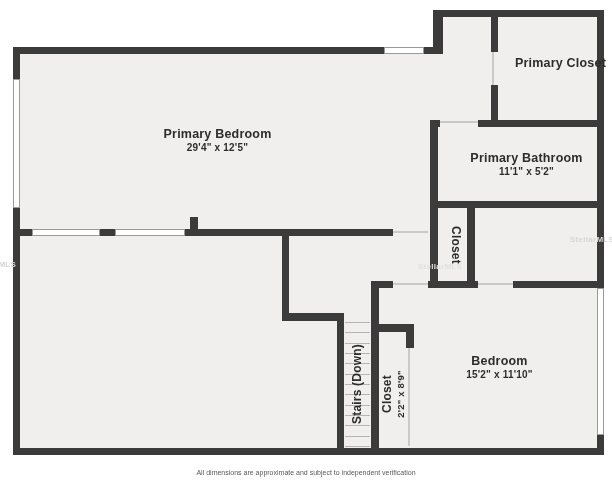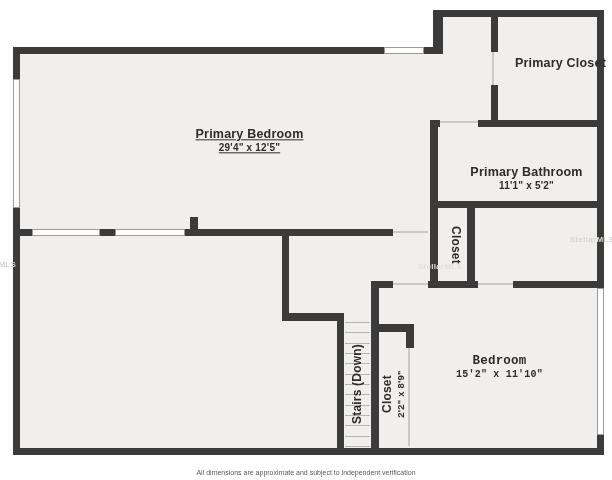--- a/index.html
+++ b/index.html
@@ -75,42 +75,42 @@
     <div class="tread" style="left: 345px; top: 353px; width: 25px; height: 1px;"></div>
     <div class="tread" style="left: 345px; top: 363px; width: 25px; height: 1px;"></div>
     <div class="tread" style="left: 345px; top: 374px; width: 25px; height: 1px;"></div>
     <div class="tread" style="left: 345px; top: 384px; width: 25px; height: 1px;"></div>
     <div class="tread" style="left: 345px; top: 394px; width: 25px; height: 1px;"></div>
     <div class="tread" style="left: 345px; top: 405px; width: 25px; height: 1px;"></div>
     <div class="tread" style="left: 345px; top: 415px; width: 25px; height: 1px;"></div>
     <div class="tread" style="left: 345px; top: 425px; width: 25px; height: 1px;"></div>
     <div class="tread" style="left: 345px; top: 436px; width: 25px; height: 1px;"></div>
     <div class="tread" style="left: 345px; top: 446px; width: 25px; height: 1px;"></div>
-    <div class="room-label horizontal" style="left: 240px; top: 141px; text-decoration: underline;">
+    <div class="room-label horizontal" style="left: 208px; top: 141px;">
       <span class="rname">Primary Bedroom</span>
       <span class="rdims">29'4" x 12'5"</span>
     </div>
     <div class="room-label horizontal" style="left: 551px; top: 63px;">
       <span class="rname">Primary Closet</span>
     </div>
-    <div class="room-label horizontal" style="left: 517px; top: 165px; margin-top: 14px;">
+    <div class="room-label horizontal" style="left: 517px; top: 165px;">
       <span class="rname">Primary Bathroom</span>
       <span class="rdims">11'1" x 5'2"</span>
     </div>
     <div class="room-label vertical-down" style="left: 455px; top: 245px;">
       <span class="rname">Closet</span>
     </div>
     <div class="room-label vertical-up" style="left: 358px; top: 384px;">
       <span class="rname">Stairs (Down)</span>
     </div>
     <div class="room-label vertical-up" style="left: 394px; top: 394px;">
       <span class="rname">Closet</span>
       <span class="rdims">2'2" x 8'9"</span>
     </div>
-    <div class="room-label horizontal" style="left: 490px; top: 368px; font-family: Liberation Mono, monospace;">
+    <div class="room-label horizontal" style="left: 490px; top: 368px;">
       <span class="rname">Bedroom</span>
       <span class="rdims">15'2" x 11'10"</span>
     </div>
     <div class="watermark" style="left: 592px; top: 239px; color: rgb(216, 214, 212);">StellarMLS</div>
     <div class="watermark" style="left: 440px; top: 266px; color: rgb(226, 224, 222);">StellarMLS</div>
     <div class="watermark" style="left: -6px; top: 264px; color: rgb(212, 210, 208);">StellarMLS</div>
   </div>
 <div class="footer-note">All dimensions are approximate and subject to independent verification</div>
 
 </body></html>

